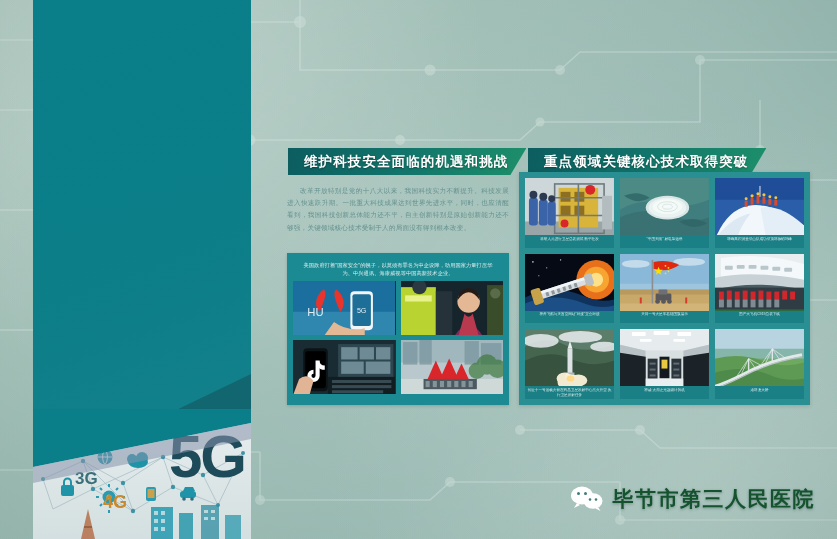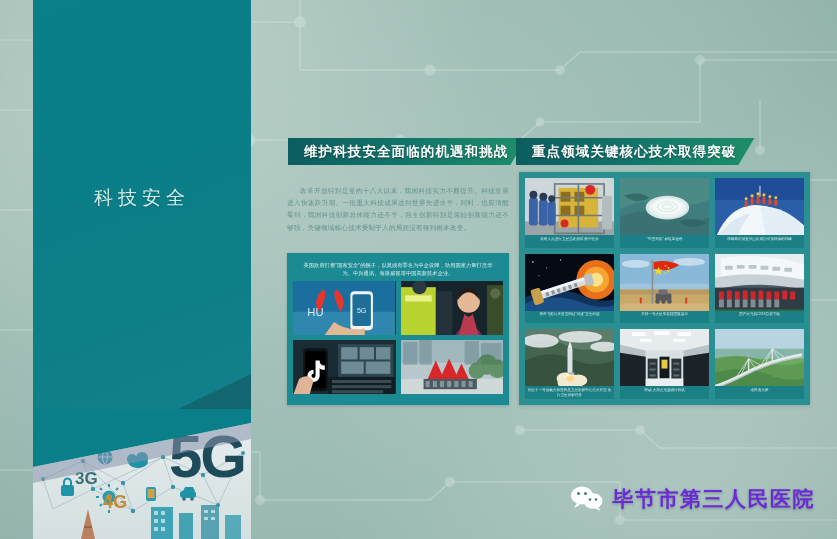--- a/index.html
+++ b/index.html
@@ -42,23 +42,23 @@
     font-family:"Liberation Sans",sans-serif;letter-spacing:-2px;line-height:1;}
   .g3{position:absolute;left:42px;top:60px;font-size:17px;font-weight:bold;color:#3a6f7a;}
   .g4{position:absolute;left:70px;top:83px;font-size:18px;font-weight:bold;color:#c98a2e;}
   .diag-wrap{position:absolute;left:0;top:0;width:218px;height:130px;}
 
   
   .banner{position:absolute;height:27px;display:flex;align-items:center;
     padding:0 18px 0 16px;color:#fff;font-size:13.5px;font-weight:bold;letter-spacing:1.1px;
     background:linear-gradient(100deg,#0c5d5f 0%,#12756b 50%,#1d8f6a 100%);
     clip-path:polygon(0 0,100% 0,calc(100% - 16px) 100%,0 100%);
-    text-shadow:0 1px 2px rgba(0,0,0,.35);white-space:nowrap;}
+    text-shadow:0 1px 2px rgba(0,0,0,.35);white-space:nowrap;margin-top:10px;}
   .banner-1{left:288px;top:138px;}
-  .banner-2{left:516px;top:138px;text-align:right;}
+  .banner-2{left:528px;top:138px;text-align:right;}
 
   
   .para{position:absolute;left:287px;top:185px;width:222px;
     font-size:6.6px;line-height:1.85;color:#5e8d8b;text-align:justify;text-indent:13px;
     letter-spacing:.2px;opacity:.92;}
 
   .photo-card{position:absolute;left:287px;top:253px;width:222px;height:152px;
     background:#1c8a93;padding:6px;box-sizing:border-box;
     box-shadow:0 1px 3px rgba(0,0,0,.16);}
   .photo-card .cap{font-size:5.2px;line-height:1.55;color:#dff0ef;text-align:center;
@@ -71,21 +71,21 @@
     background:#2a8f93;padding:6px;box-sizing:border-box;
     display:grid;grid-template-columns:repeat(3,1fr);grid-template-rows:repeat(3,1fr);gap:6px;
     box-shadow:0 1px 4px rgba(0,0,0,.15);}
   .cell{background:#1b7f86;display:flex;flex-direction:column;overflow:hidden;}
   .cell .img{flex:1;position:relative;overflow:hidden;min-height:0;}
   .cell .cap{font-size:3.6px;line-height:1.35;color:#d8eceb;text-align:center;padding:1.5px 2px 2px;
     overflow:hidden;height:9px;}
 
   
   .watermark{position:absolute;right:22px;bottom:26px;display:flex;align-items:center;gap:9px;}
-  .wm-text{font-size:21px;font-weight:bold;color:#6d28d9;letter-spacing:1.5px;
+  .wm-text{font-size:21px;font-weight:bold;color:#14532d;letter-spacing:1.5px;
     text-shadow:0 1px 3px rgba(40,70,70,.45);}
 
   
   .ph{position:absolute;inset:0;}
 </style>
 </head>
 <body>
 
 <div id="poster">
 
@@ -133,21 +133,20 @@
         <circle cx="520" cy="430" r="5"></circle>
       <circle cx="700" cy="180" r="4.5"></circle>
         <circle cx="540" cy="122" r="4.5"></circle>
     </g>
   </svg>
   <div class="bg-vignette"></div>
 
   <div class="left-panel">
     <div class="tri-a"></div>
     <div class="tri-b"></div>
-    <div class="panel-title">科技安全</div>
   </div>
 
   <div class="fiveg">
     <div class="fiveg-sky"></div>
     <svg viewBox="0 0 218 130" class="ph">
       <g stroke="#9ab4be" stroke-width="0.7" fill="none" opacity="0.9">
         <path d="M10 70 L50 52 L90 74 L130 48 L170 66 L210 44"></path>
         <path d="M20 100 L60 80 L100 102 L140 78 L185 96"></path>
         <path d="M50 52 L60 80 M90 74 L100 102 M130 48 L140 78 M170 66 L185 96"></path>
         <path d="M10 70 L20 100 M210 44 L185 96 M50 52 L100 102 M130 48 L60 80"></path>

